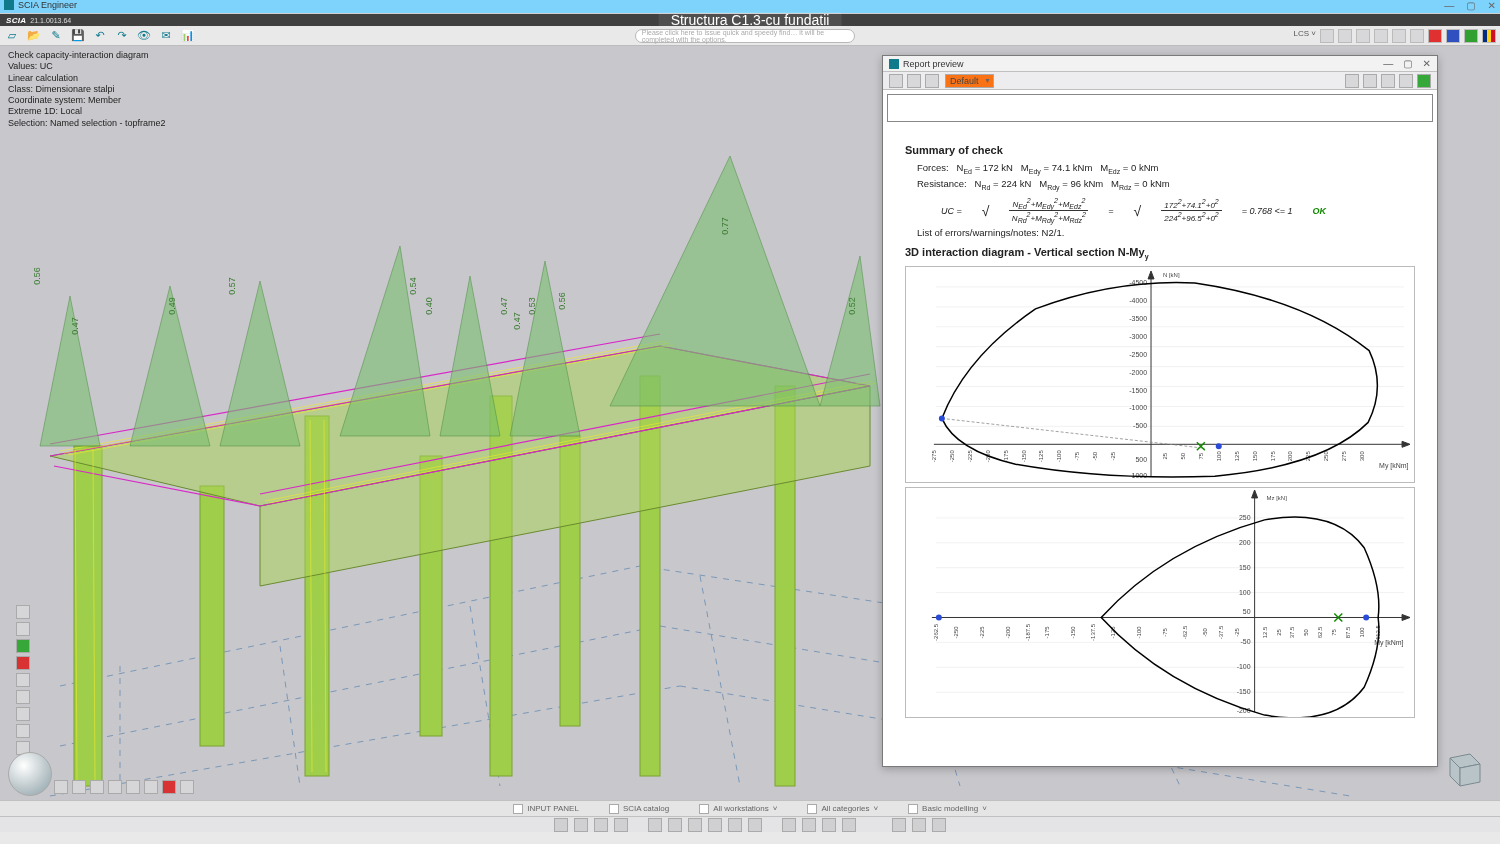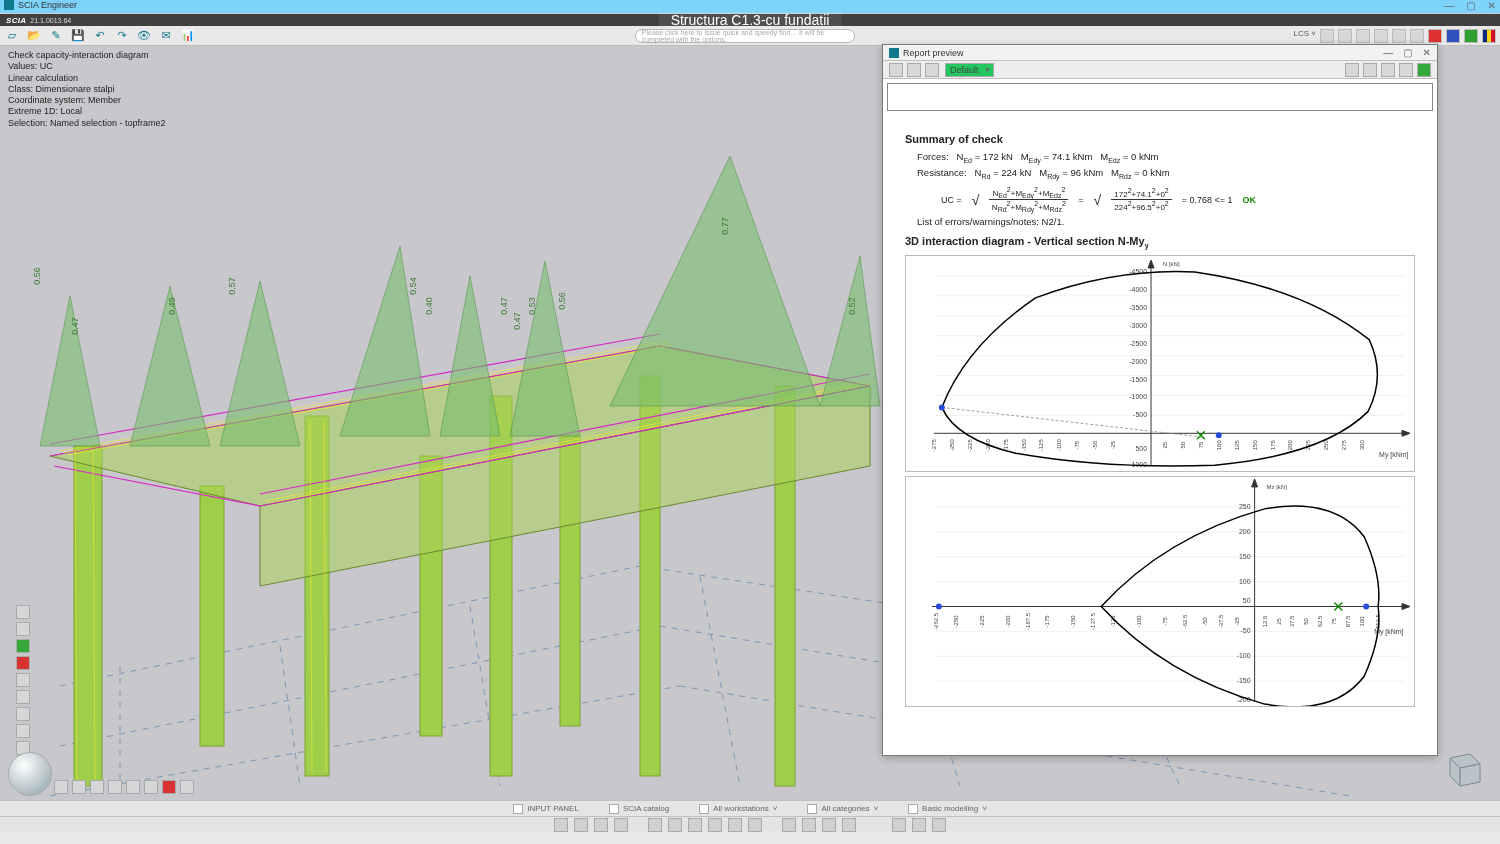--- a/index.html
+++ b/index.html
@@ -55,34 +55,34 @@
 .iconbar { position: absolute; left: 0; right: 0; bottom: 12px; height: 16px; background: #e4e4e6; border-top: 1px solid #c0c0c0; display: flex; align-items: center; justify-content: center; gap: 6px; }
 .iconbar .ib { width: 14px; height: 14px; background: #d0d0d2; border: 1px solid #aaa; }
 
 
 .status { position: absolute; left: 0; right: 0; bottom: 0; height: 12px; background: #e9e9ea; }
 
 
 .navcube { position: absolute; right: 16px; bottom: 52px; width: 46px; height: 46px; }
 
 
-.report { position: absolute; top: 44px; right: 62px; width: 556px; height: 712px; background: #fff; border: 1px solid #7a7a7a; box-shadow: 0 2px 8px rgba(0,0,0,.25); display: flex; flex-direction: column; }
+.report { position: absolute; top: 55px; right: 62px; width: 556px; height: 712px; background: #fff; border: 1px solid #7a7a7a; box-shadow: 0 2px 8px rgba(0,0,0,.25); display: flex; flex-direction: column; }
 .report-title { height: 16px; background: #f2f2f2; border-bottom: 1px solid #c0c0c0; display: flex; align-items: center; padding: 0 6px; font-size: 9px; color: #333; }
 .report-title .rt-icon { width: 10px; height: 10px; background: #0e7a8c; margin-right: 4px; }
 .report-title .rt-controls { margin-left: auto; display: flex; gap: 10px; color: #666; font-size: 10px; }
 .report-tools { height: 18px; background: #ededef; border-bottom: 1px solid #c0c0c0; display: flex; align-items: center; padding: 0 6px; gap: 4px; font-size: 9px; color: #444; }
 .report-tools .rtool { width: 14px; height: 14px; background: #d8d8da; border: 1px solid #aaa; }
-.report-tools .dd { height: 14px; border: 1px solid #aaa; background: #22c55e; padding: 0 14px 0 4px; display: flex; align-items: center; position: relative; margin-left: 2px; }
+.report-tools .dd { height: 14px; border: 1px solid #aaa; background: #f97316; padding: 0 14px 0 4px; display: flex; align-items: center; position: relative; margin-left: 2px; }
 .report-tools .dd::after { content: "▾"; position: absolute; right: 3px; font-size: 8px; color: #666; }
 .report-tools .rtool.green { background: #36a83a; }
 .report-blank { height: 28px; margin: 4px; border: 1px solid #888; background: #fff; }
 .report-body { flex: 1; overflow: hidden; padding: 10px 22px 4px 22px; font-size: 10px; color: #222; }
 .report-body h3 { font-size: 11px; font-weight: 700; margin: 8px 0 6px 0; }
 .report-body .row { margin: 3px 0 3px 12px; font-size: 9.5px; }
-.report-body .uc-line { display: flex; align-items: center; gap: 10px; margin: 6px 0 2px 36px; font-size: 9px; }
+.report-body .uc-line { display: flex; align-items: center; gap: 20px; margin: 6px 0 2px 36px; font-size: 9px; font-style: italic; }
 .report-body .frac { display: inline-flex; flex-direction: column; align-items: center; font-size: 8px; }
 .report-body .frac .num { border-bottom: 1px solid #333; padding: 0 3px; }
 .report-body .ok { color: #128a00; font-weight: 700; }
 .chart { border: 1px solid #bbb; margin-top: 4px; background: #fff; }
 .chart svg { display: block; }
 
 
 .report-footer { height: 14px; background: #0e7a8c; color: #fff; font-size: 8px; display: flex; align-items: center; padding: 0 8px; }
 .report-footer .rf-right { margin-left: auto; display: flex; align-items: center; gap: 6px; }
 .report-footer .slider { width: 60px; height: 4px; background: rgba(255,255,255,.4); position: relative; }

